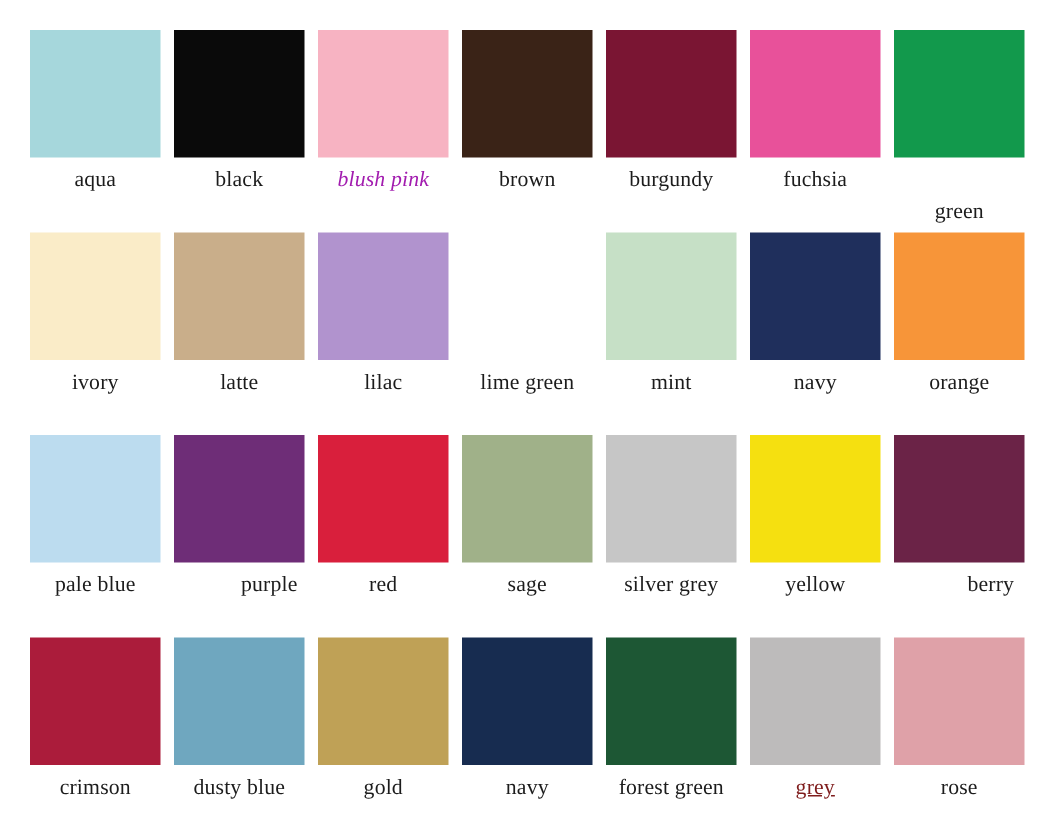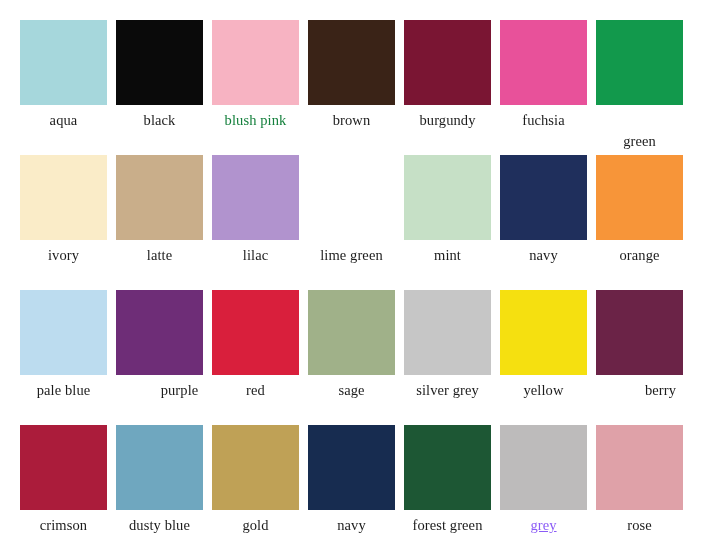--- a/index.html
+++ b/index.html
@@ -52,21 +52,21 @@
     <div class="swatch-cell">
       <div class="swatch-chip" style="background-color: rgb(166, 215, 220);"></div>
       <div class="swatch-label" style="color: rgb(28, 28, 28);">aqua</div>
     </div>
     <div class="swatch-cell">
       <div class="swatch-chip" style="background-color: rgb(10, 10, 10);"></div>
       <div class="swatch-label" style="color: rgb(28, 28, 28);">black</div>
     </div>
     <div class="swatch-cell">
       <div class="swatch-chip" style="background-color: rgb(247, 179, 194);"></div>
-      <div class="swatch-label" style="color: #15803d;">blush pink</div>
+      <div class="swatch-label" style="color: #a21caf; font-style: italic;">blush pink</div>
     </div>
     <div class="swatch-cell">
       <div class="swatch-chip" style="background-color: rgb(58, 35, 23);"></div>
       <div class="swatch-label" style="color: rgb(28, 28, 28);">brown</div>
     </div>
     <div class="swatch-cell">
       <div class="swatch-chip" style="background-color: rgb(122, 21, 51);"></div>
       <div class="swatch-label" style="color: rgb(28, 28, 28);">burgundy</div>
     </div>
     <div class="swatch-cell">
@@ -148,19 +148,19 @@
     <div class="swatch-cell">
       <div class="swatch-chip" style="background-color: rgb(23, 44, 80);"></div>
       <div class="swatch-label" style="color: rgb(28, 28, 28);">navy</div>
     </div>
     <div class="swatch-cell">
       <div class="swatch-chip" style="background-color: rgb(29, 87, 52);"></div>
       <div class="swatch-label" style="color: rgb(28, 28, 28);">forest green</div>
     </div>
     <div class="swatch-cell">
       <div class="swatch-chip" style="background-color: rgb(189, 187, 187);"></div>
-      <div class="swatch-label" style="color: #8b5cf6; text-decoration: underline;">grey</div>
+      <div class="swatch-label" style="color: #7f1d1d; text-decoration: underline;">grey</div>
     </div>
     <div class="swatch-cell">
       <div class="swatch-chip" style="background-color: rgb(223, 161, 168);"></div>
       <div class="swatch-label" style="color: rgb(28, 28, 28);">rose</div>
     </div>
   </div>
 
 </body></html>

